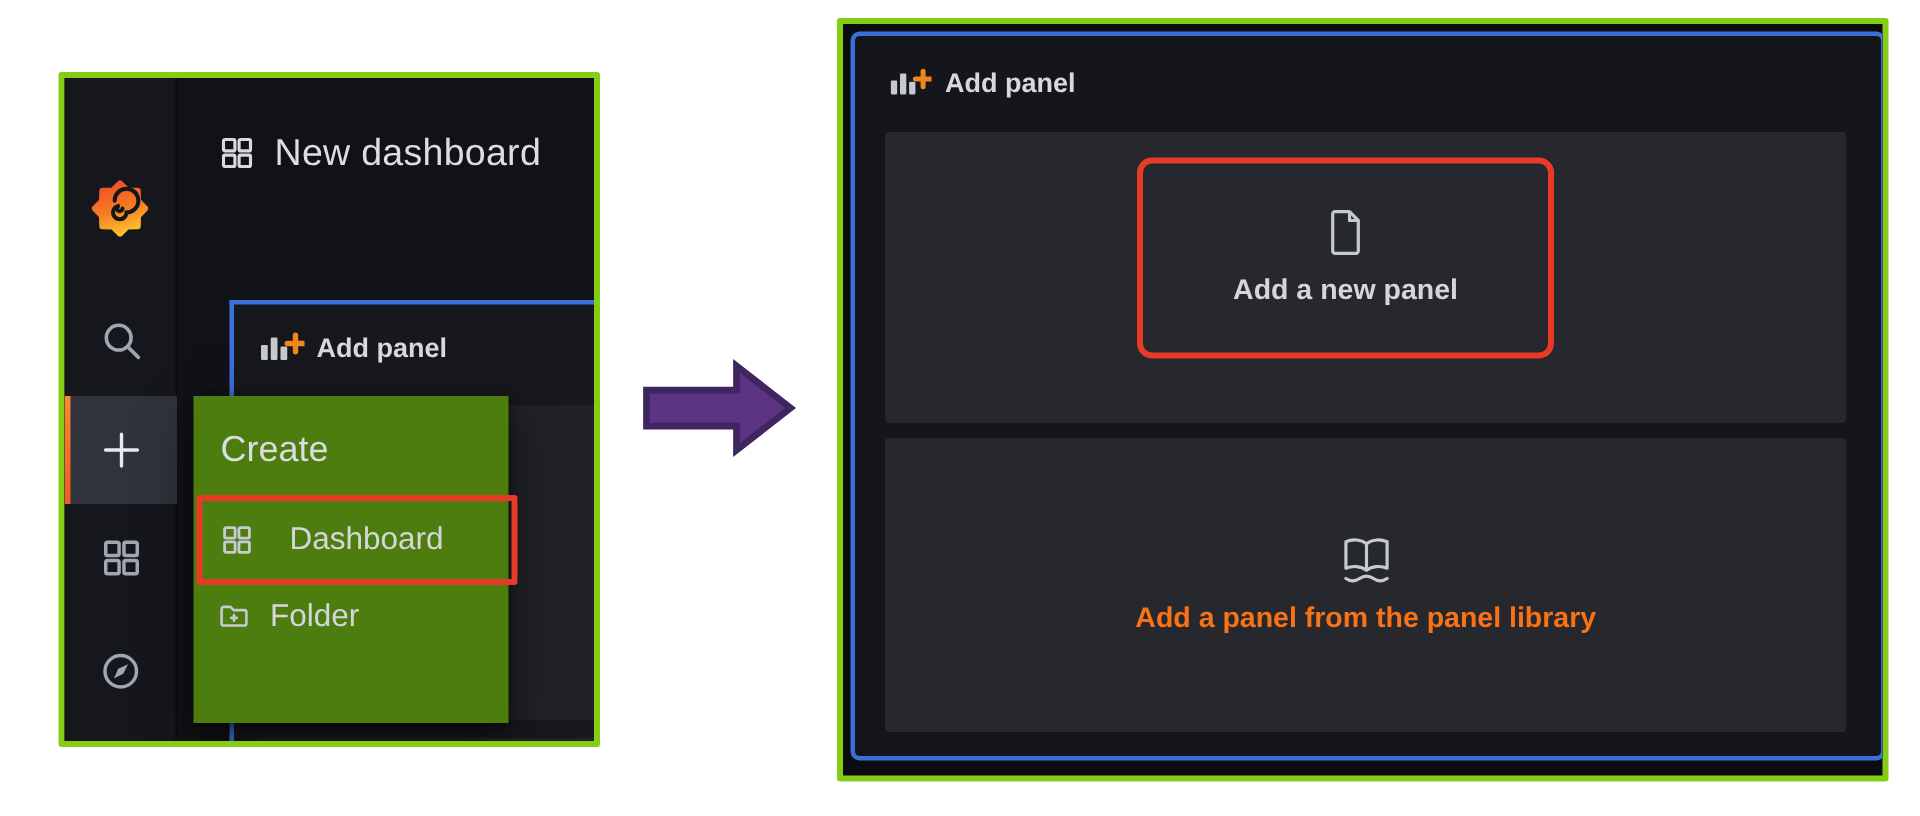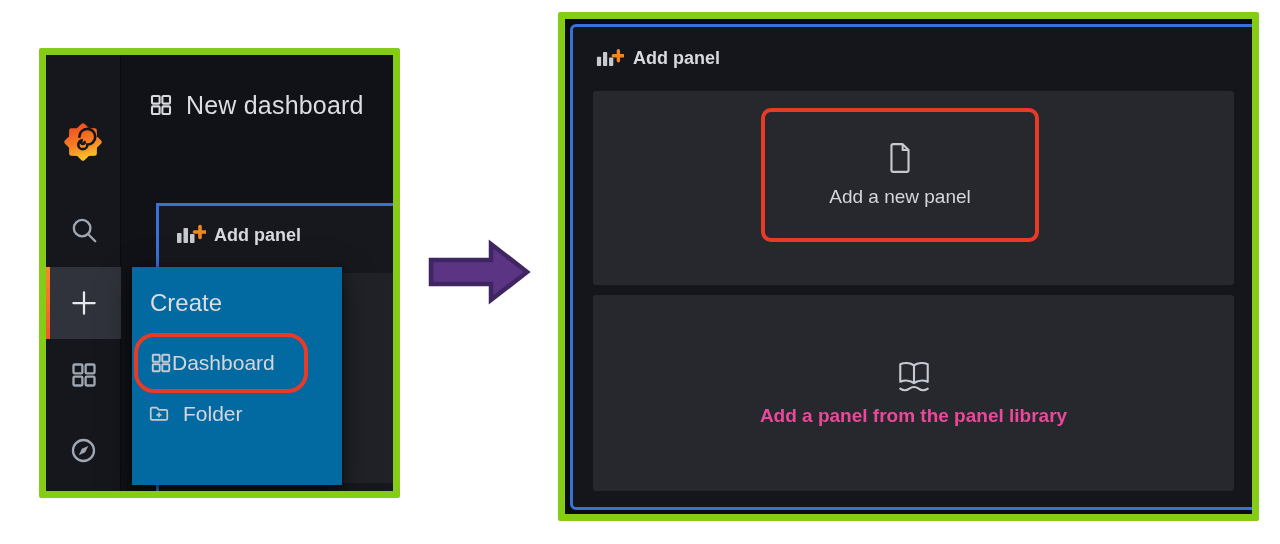--- a/index.html
+++ b/index.html
@@ -1,21 +1,21 @@
 <!DOCTYPE html>
 <html><head>
 <meta charset="utf-8">
 <style>
   * { margin:0; padding:0; box-sizing:border-box; }
   html,body { background:#ffffff; }
   .canvas {
     position:relative; width:1280px; height:544px; background:#ffffff;
     font-family:"Liberation Sans", sans-serif; overflow:hidden;
   }
-  .shot { position:absolute; border:7px solid #84cc16; overflow:hidden; border-radius:2px;padding-left:36px; }
+  .shot { position:absolute; border:4px solid #84cc16; overflow:hidden; border-radius:2px;padding-left:36px; }
 
   
   #left-shot { left:15px; top:48px; width:361px; height:450px; background:#111217;margin-left:24px; }
   .sidebar { position:absolute; left:0; top:0; width:75px; height:100%; background:#16171d; border-right:1px solid #0a0b0e; }
   .logo-wrap { position:absolute; left:17px; top:67px; width:40px; height:40px; }
   .nav-item { position:absolute; left:0; width:75px; height:56px; display:flex; align-items:center; justify-content:center; color:#9fa7b3; }
   .nav-search { top:147px; }
   .nav-plus { top:212px; height:72px; background:#30333b; color:#e9eaee; }
   .nav-plus::before { content:""; position:absolute; left:0; top:0; width:4px; height:100%;
     background:linear-gradient(180deg,#f88a2c 0%,#ee5a28 100%); }
@@ -25,47 +25,47 @@
   .l-header-icon { position:absolute; left:103px; top:38px; width:24px; height:24px; color:#d8d9de; }
   .l-header-title { position:absolute; left:140px; top:36px; font-size:25px; font-weight:500; color:#dcdde2; letter-spacing:.2px; white-space:nowrap; }
 
   .l-panel { position:absolute; left:110px; top:148px; right:-2px; bottom:-2px;
     background:#17181d; border-top:3px solid #3a70d9; border-left:3px solid #3a70d9; }
   .l-panel-header { position:absolute; left:17px; top:18px; display:flex; align-items:center; gap:8px; }
   .l-panel-title { font-size:18px; font-weight:700; color:#d8d9de; white-space:nowrap; }
   .l-sec1 { position:absolute; left:15px; right:0; top:67px; height:210px; background:#202227; border-radius:2px; }
   .l-sec2 { position:absolute; left:15px; right:0; top:289px; bottom:0; background:#202227; border-radius:2px; }
 
-  .menu { position:absolute; left:86px; top:212px; width:210px; height:218px; background:#0369a1;
+  .menu { position:absolute; left:86px; top:212px; width:210px; height:218px; background:#4d7c0f;
     box-shadow:0 10px 28px rgba(0,0,0,.55), 0 2px 6px rgba(0,0,0,.4); }
   .menu-title { position:absolute; left:18px; top:22px; font-size:24px; font-weight:500; color:#dcdde2; }
-  .menu-highlight { position:absolute; left:2px; top:66px; width:174px; height:60px;
-    border:4px solid #e73b27; border-radius:20px; display:flex; align-items:center; padding-left:12px; gap:0; color:#c9ccd4; }
+  .menu-highlight { position:absolute; left:2px; top:66px; width:214px; height:60px;
+    border:4px solid #e73b27; border-radius:2px; display:flex; align-items:center; padding-left:12px; gap:24px; color:#c9ccd4; }
   .menu-row { position:absolute; left:16px; height:30px; display:flex; align-items:center; gap:13px; color:#c9ccd4; }
   .menu-row-folder { top:132px; }
   .menu-row-import { top:180px; }
   .menu-label { font-size:21px; font-weight:400; color:#d5d6dc; white-space:nowrap; }
 
   
   .arrow-wrap { position:absolute; left:427px; top:235px; width:106px; height:74px; }
 
   
   #right-shot { left:558px; top:12px; width:701px; height:509px; background:#0b0c10; }
   .r-panel { position:absolute; left:5px; top:5px; width:690px; height:486px;
     border:3px solid #3a70d9; border-radius:6px; background:#15161b; }
   .r-header { position:absolute; left:23px; top:21px; display:flex; align-items:center; gap:9px; }
   .r-header-title { font-size:18px; font-weight:700; color:#d8d9de; white-space:nowrap; }
   .r-sec { position:absolute; left:20px; width:641px; background:#26282e; border-radius:3px; }
   .r-sec1 { top:64px; height:194px; }
   .r-sec2 { top:268px; height:196px; display:flex; flex-direction:column; align-items:center; justify-content:center; gap:12px; }
   .r-highlight { position:absolute; left:168px; top:17px; width:278px; height:134px;
     border:4px solid #e73b27; border-radius:10px;
     display:flex; flex-direction:column; align-items:center; justify-content:center; gap:12px; }
-  .btn-label-1 { font-size:19px; font-weight:400; color:#d5d6dc; white-space:nowrap; }
-  .btn-label-2 { font-size:19px; font-weight:700; color:#ec4899; white-space:nowrap; }
+  .btn-label-1 { font-size:19px; font-weight:700; color:#d5d6dc; white-space:nowrap; }
+  .btn-label-2 { font-size:19px; font-weight:700; color:#f97316; white-space:nowrap; }
   .icon-light { color:#c7c9d1; }
   svg { display:block; }
 </style>
 </head>
 <body>
 
 <div class="canvas">
 
   <div class="shot" id="left-shot">
 

